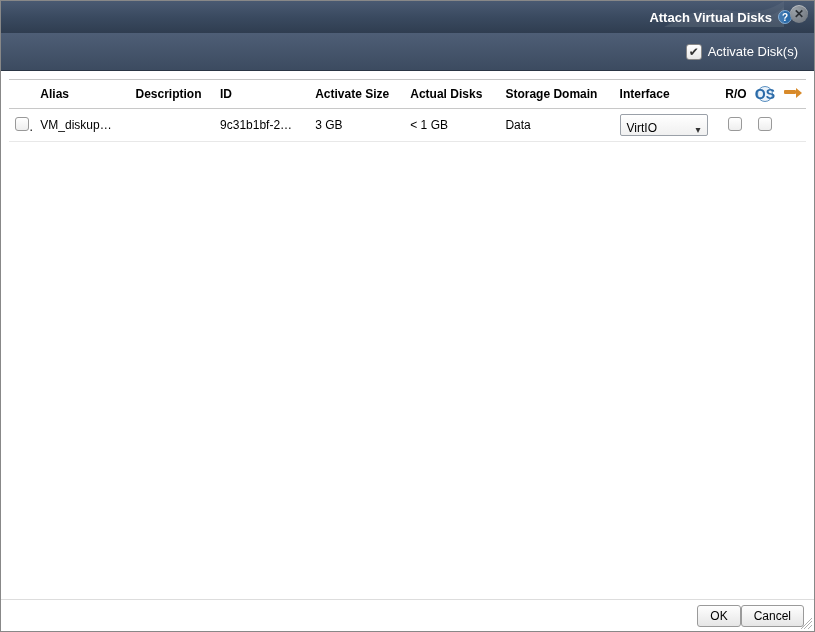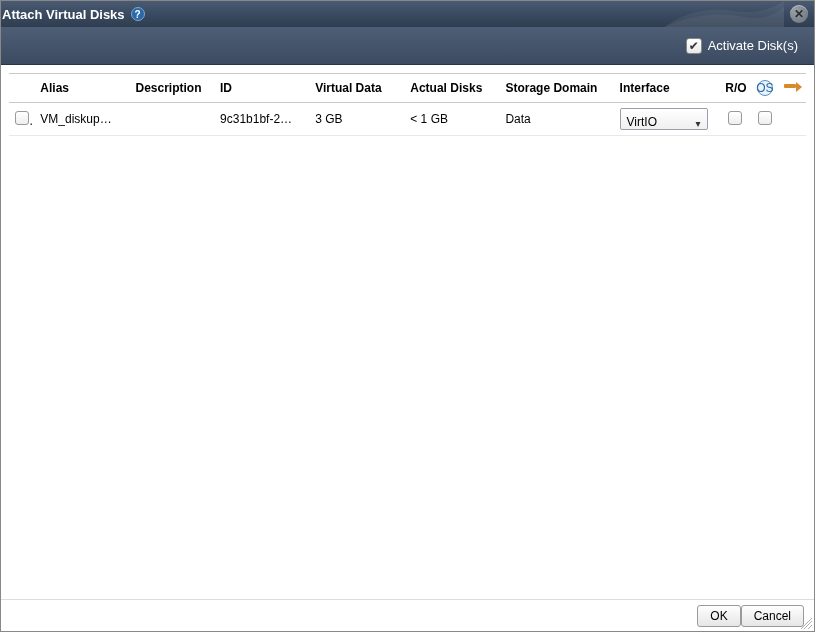--- a/index.html
+++ b/index.html
@@ -14,29 +14,30 @@
     }
     .dialog {
       width: 815px;
       height: 632px;
       border: 1px solid #888;
       display: flex;
       flex-direction: column;
       background: #fff;
     }
     .titlebar {
-      height: 26px;
+      height: 32px;
       background: linear-gradient(to bottom, #4a5a72 0%, #3a4a60 50%, #2f3d50 100%);
       color: #fff;
       display: flex;
       align-items: center;
-      padding: 0 1px;
+      padding: 0 22px;
       font-weight: bold;
       font-size: 13px;
       position: relative;
+      justify-content: flex-end;
     }
     .titlebar .help {
       margin-left: 6px;
       width: 14px; height: 14px;
       border-radius: 50%;
       background: #2a6aa8;
       color: #fff;
       font-size: 10px;
       display: inline-flex;
       align-items: center;
@@ -164,21 +165,21 @@
     .iface-select .caret {
       font-size: 10px;
       color: #333;
     }
     .os-icon {
       width: 16px;height:16px;
       border-radius:50%;
       border:1px solid #5a8fc0;
       display:inline-flex;
       align-items:center;justify-content:center;
-      font-size:12px;color:#2a6aa8;font-weight:normal;
+      font-size:14px;color:#2a6aa8;font-weight:bold;
       background:#eaf2fa;
     }
     .boot-icon {
       width:18px;height:10px;
       display:inline-block;
       position:relative;
     }
     .boot-icon::before{
       content:"";position:absolute;left:0;top:2px;width:12px;height:4px;
       background:#d88a2a;border-radius:1px;
@@ -244,21 +245,21 @@
   </div>
 
   <div class="content">
     <table class="grid">
       <thead>
         <tr>
           <th></th>
           <th class="col-alias">Alias</th>
           <th class="col-desc">Description</th>
           <th class="col-id">ID</th>
-          <th class="col-vsize">Virtual Data</th>
+          <th class="col-vsize">Activate Size</th>
           <th class="col-asize">Actual Disks</th>
           <th class="col-domain">Storage Domain</th>
           <th class="col-iface">Interface</th>
           <th class="col-ro">R/O</th>
           <th class="col-os">
             <span class="os-icon">OS</span>
           </th>
           <th class="col-boot">
             <span class="boot-icon"></span>
           </th>

